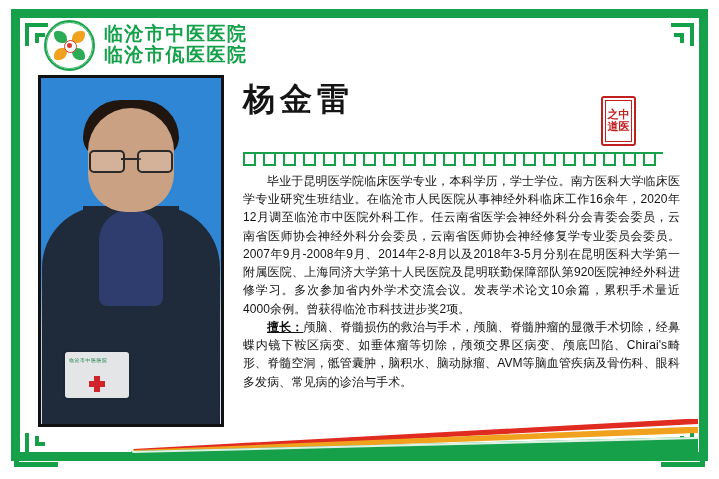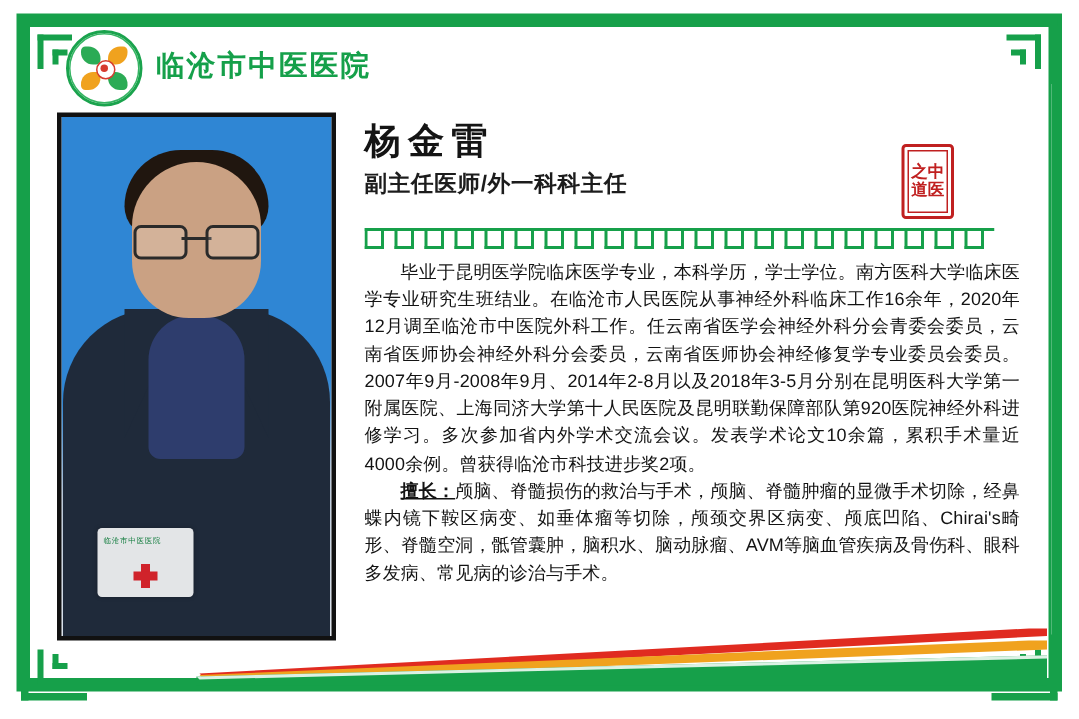--- a/index.html
+++ b/index.html
@@ -254,21 +254,21 @@
   .ph-badge .cross:after  { left: 0; top: 5px; width: 16px; height: 6px; }
 
   
   .name-block {
     position: absolute;
     left: 243px;
     top: 82px;
     width: 330px;
   }
   .doctor-name {
-    font-size: 24px;
+    font-size: 32px;
     font-weight: bold;
     color: #141414;
     letter-spacing: 5px;
     line-height: 1.12;
     margin: 0;
   }
   .doctor-title {
     font-size: 15px;
     font-weight: bold;
     color: #1c1c1c;
@@ -413,20 +413,21 @@
     <div class="logo-mark">
       <span class="ring-text"></span>
       <span class="petal p1"></span>
       <span class="petal p2"></span>
       <span class="petal p3"></span>
       <span class="petal p4"></span>
       <span class="core"></span>
     </div>
     <div class="logo-names">
       <span>临沧市中医医院</span>
+      <span>临沧市佤医医院</span>
     </div>
   </div>
 
   <div class="photo">
     <div class="ph-body"></div>
     <div class="ph-collar-l"></div>
     <div class="ph-collar-r"></div>
     <div class="ph-shirt"></div>
     <div class="ph-hair"></div>
     <div class="ph-head"></div>
@@ -436,21 +437,20 @@
         <i class="r"></i>
     </div>
     <div class="ph-badge">
       <span class="bt">临沧市中医医院</span>
       <span class="cross"></span>
     </div>
   </div>
 
   <div class="name-block">
     <h1 class="doctor-name">杨金雷</h1>
-    <p class="doctor-title">副主任医师/外一科科主任</p>
   </div>
 
   <div class="seal">
     <div class="seal-inner">
       <div class="seal-col">
         <span>中</span>
         <span>医</span>
       </div>
       <div class="seal-col">
         <span>之</span>

